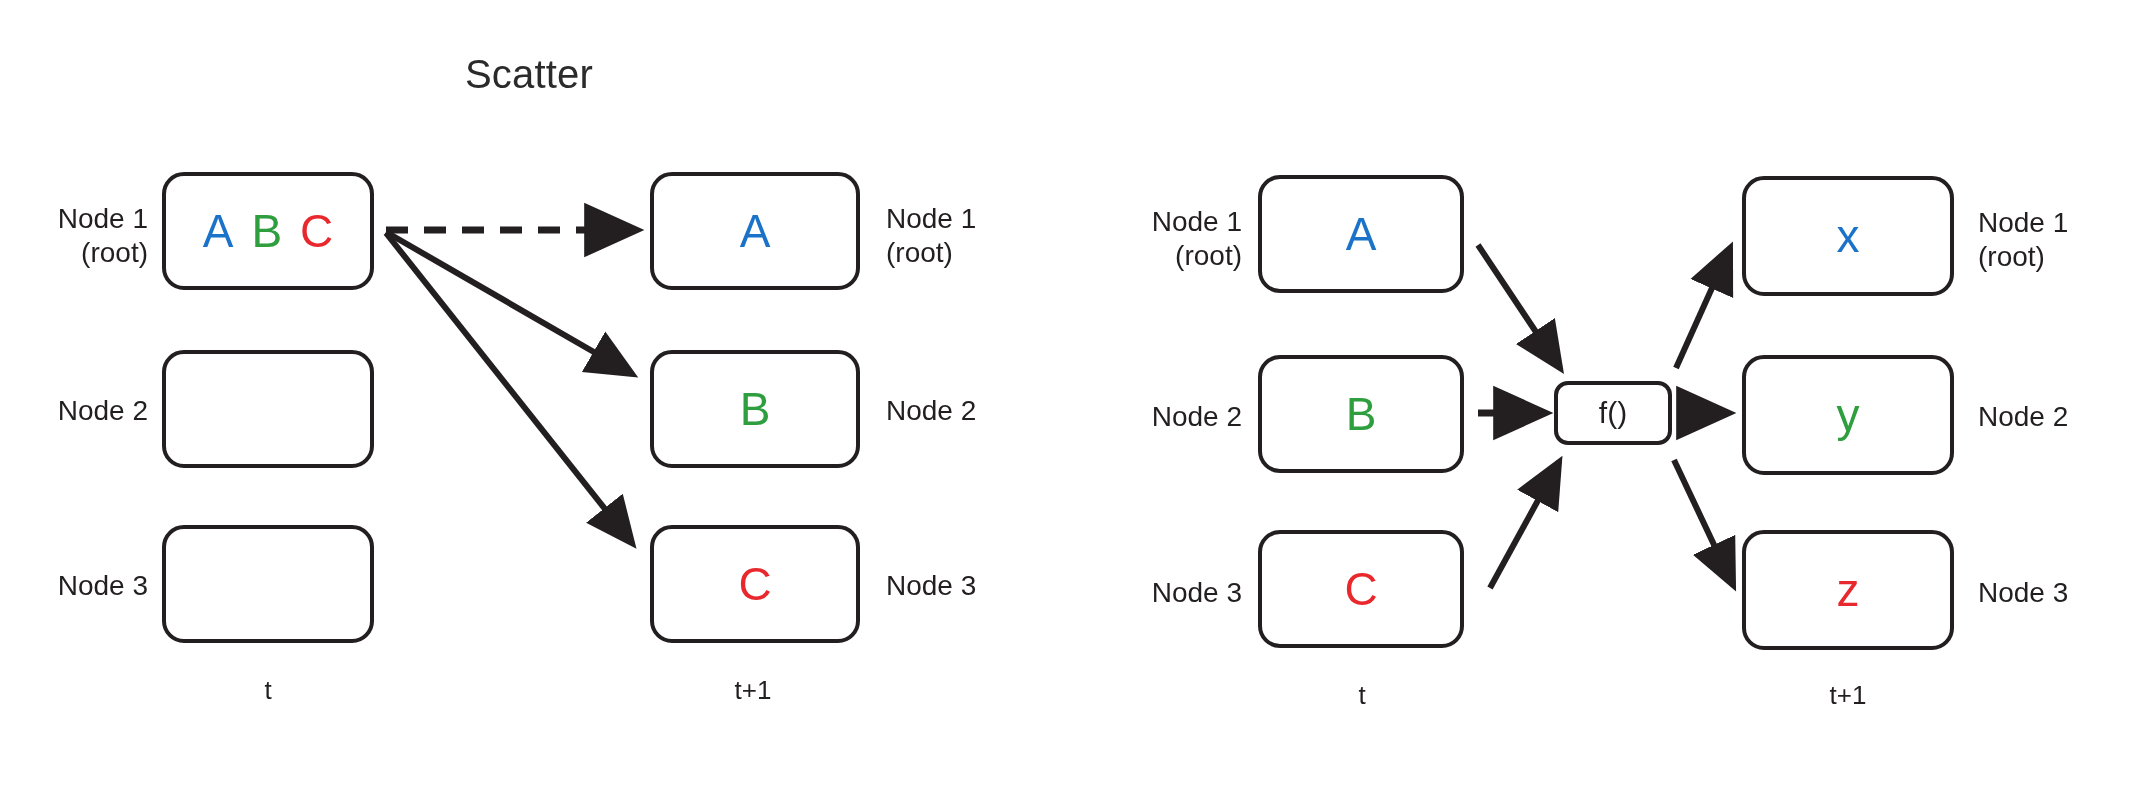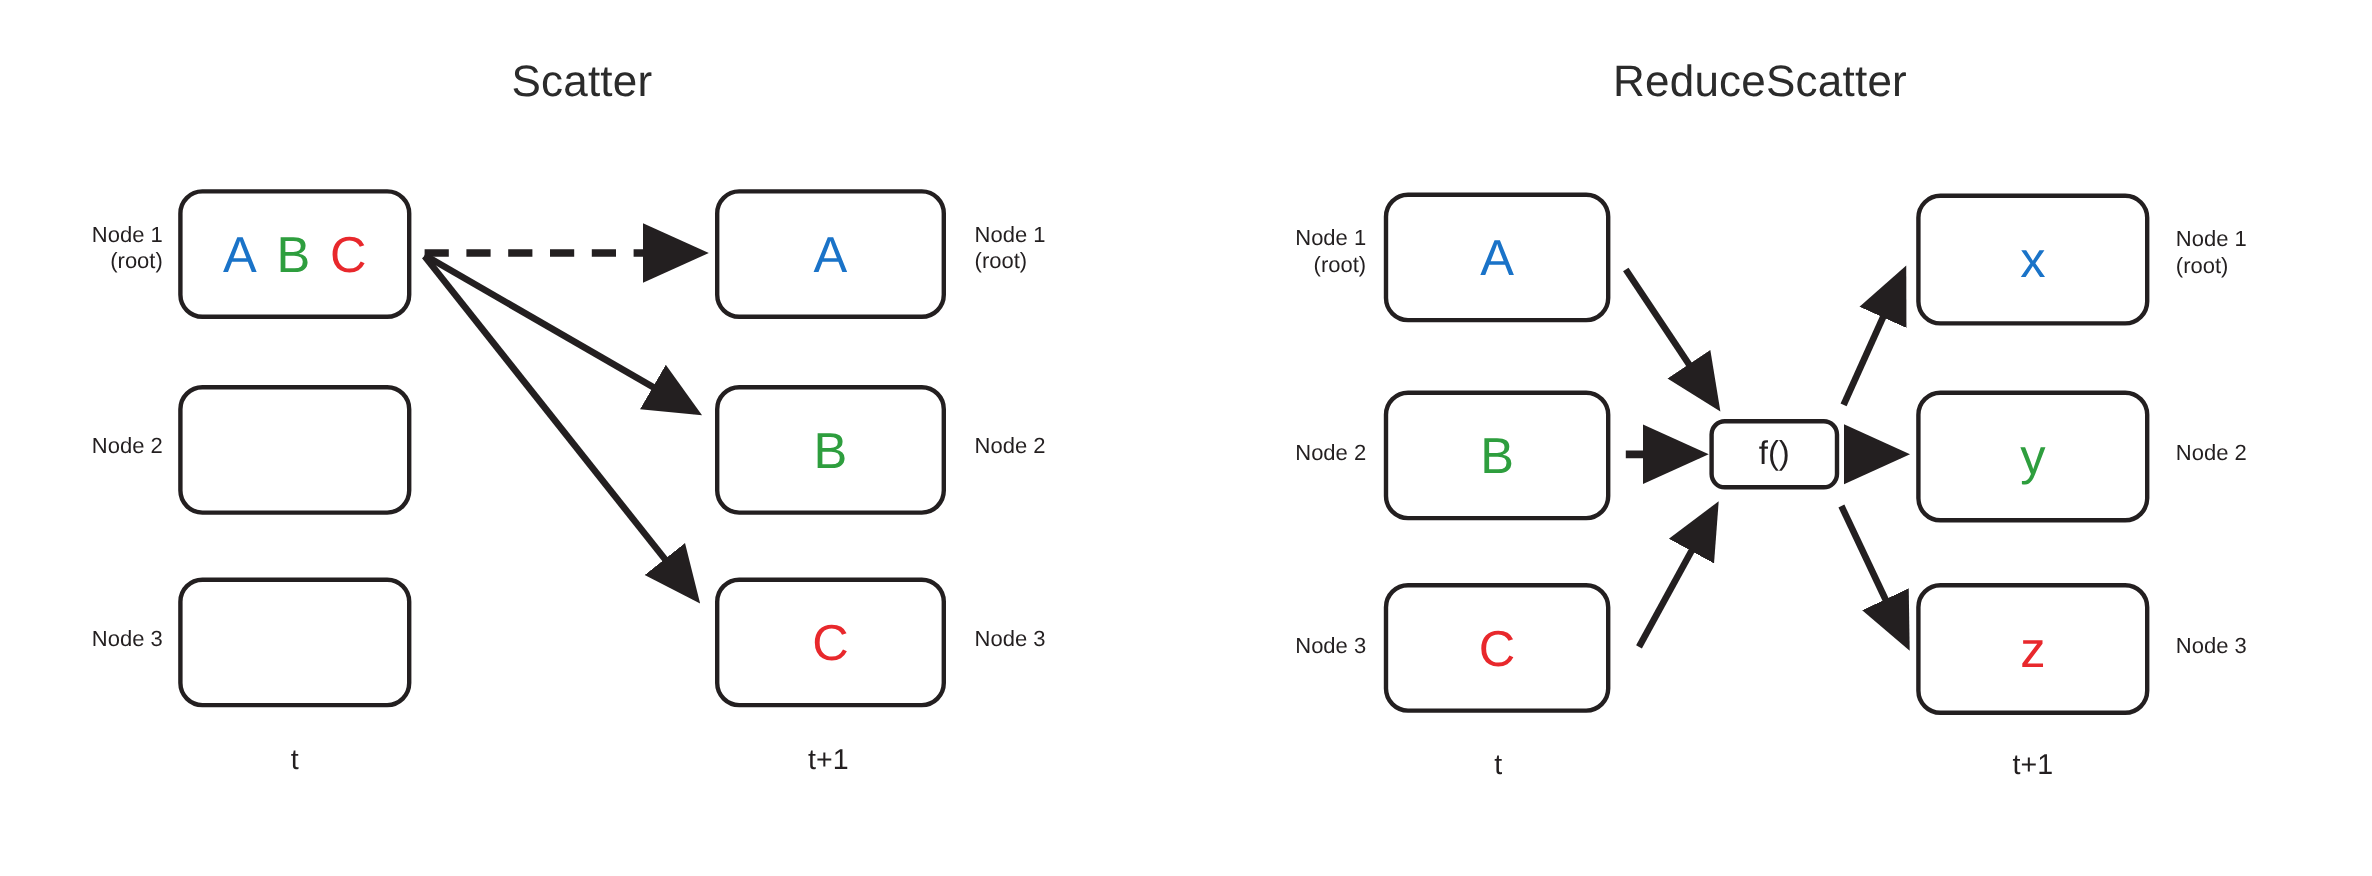--- a/index.html
+++ b/index.html
@@ -58,21 +58,21 @@
     align-items: center;
     justify-content: center;
   }
   .fn-box .fn-label {
     font-size: 30px;
     color: #231f20;
     line-height: 1;
   }
   .side-label {
     position: absolute;
-    font-size: 20px;
+    font-size: 28px;
     color: #231f20;
     line-height: 1.22;
     white-space: nowrap;
   }
   .side-label.right-align {
     text-align: right;
     transform: translateX(-100%);
   }
   .side-label.left-align {
     text-align: left;
@@ -156,21 +156,20 @@
   <div class="side-label left-align" style="left:886px; top:202px;">
     <div>Node 1</div>
     <div>(root)</div>
   </div>
   <div class="side-label left-align" style="left:886px; top:394px;">Node 2</div>
   <div class="side-label left-align" style="left:886px; top:569px;">Node 3</div>
 
   <div class="time-label" style="left:268px; top:675px;">t</div>
   <div class="time-label" style="left:753px; top:675px;">t+1</div>
 
-  <div class="panel-title" style="left:1600px; top:52px;">ReduceScatter</div>
 
   <div class="side-label right-align" style="left:1242px; top:205px;">
     <div>Node 1</div>
     <div>(root)</div>
   </div>
   <div class="side-label right-align" style="left:1242px; top:400px;">Node 2</div>
   <div class="side-label right-align" style="left:1242px; top:576px;">Node 3</div>
 
   <div class="node-box" style="left:1258px; top:175px; width:206px; height:118px;">
     <span class="payload" style="color:#1a73c8;">A</span>

